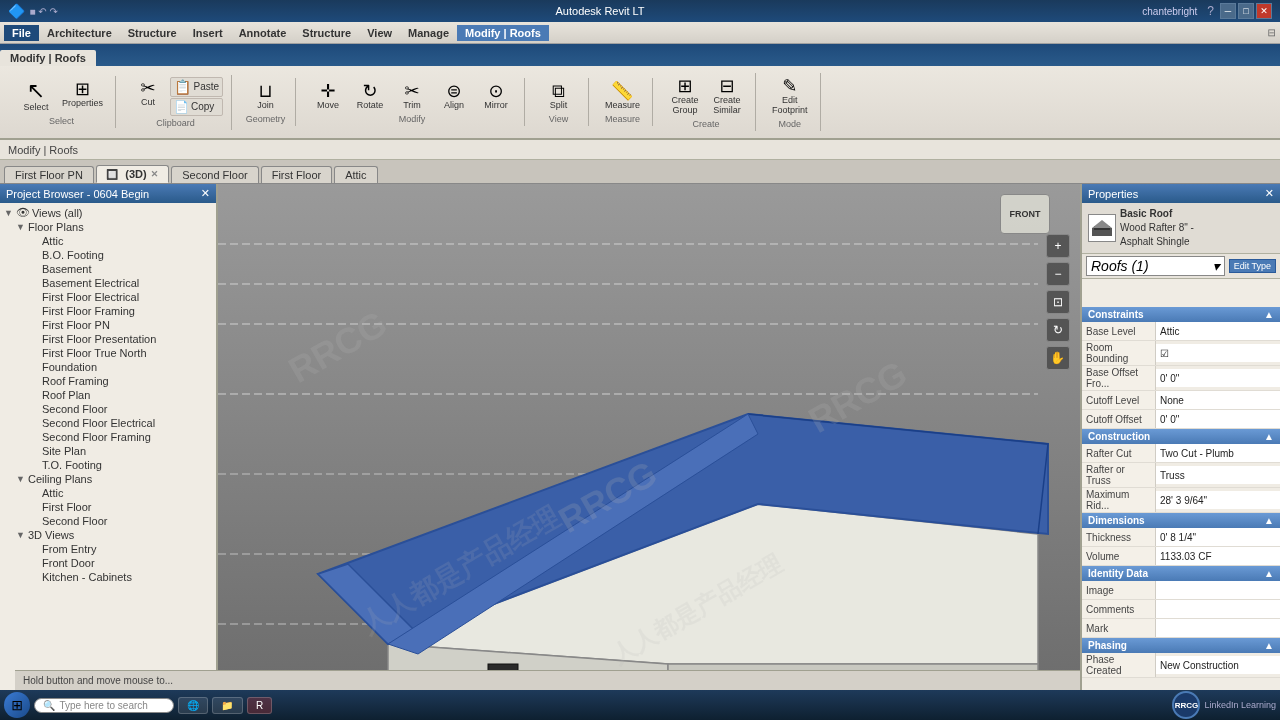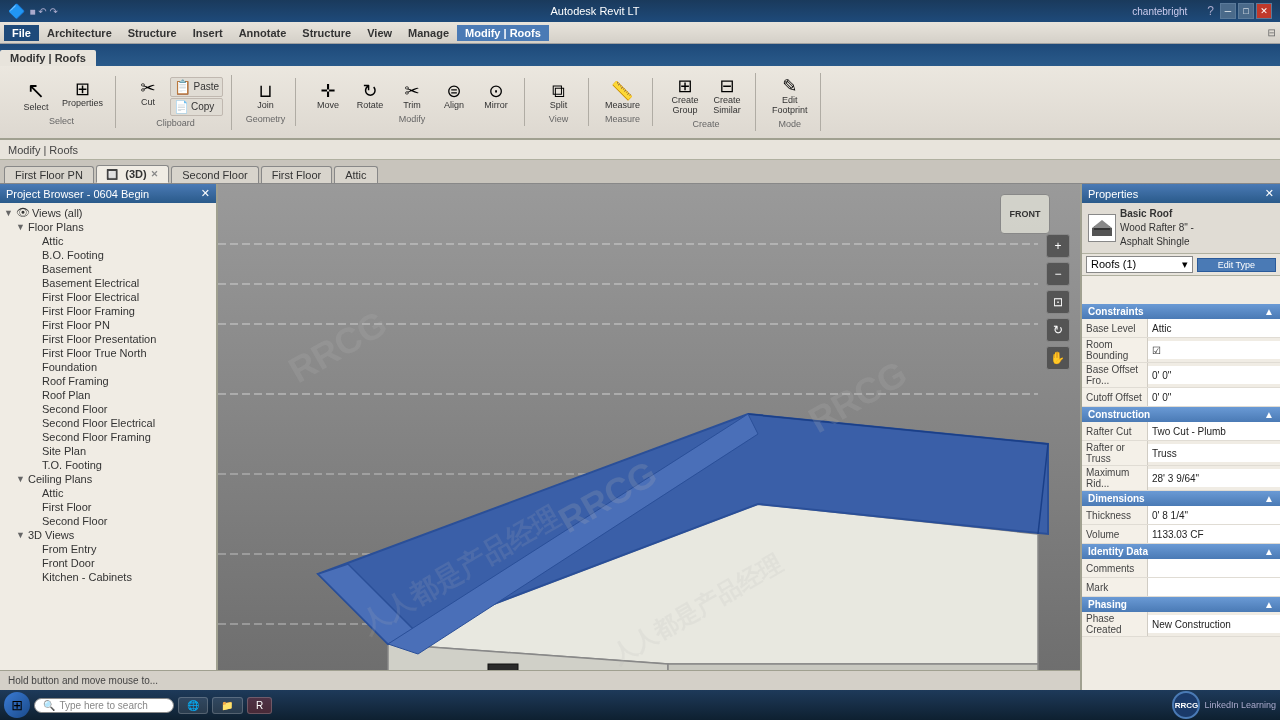--- a/index.html
+++ b/index.html
@@ -283,24 +283,25 @@
       border-bottom: 1px solid #b0b0a0;
       display: flex;
       align-items: center;
       gap: 4px;
     }
     .type-dropdown {
       flex: 1;
       background: white;
       border: 1px solid #888;
       padding: 1px 4px;
-      font-size: 11px;
+      font-size: 14px;
       display: flex;
       align-items: flex-start;
       justify-content: space-between;
+      font-style: italic;
     }
     #props-content {
       flex: 1;
       overflow-y: auto;
       margin-top: 28px;
     }
     .props-section-header {
       background: linear-gradient(to bottom, #6a9ad5, #4a7ab5);
       color: white;
       padding: 2px 6px;
@@ -311,21 +312,21 @@
       align-items: center;
       cursor: pointer;
     }
     .props-row {
       display: flex;
       align-items: center;
       border-bottom: 1px solid #e0dcd4;
       min-height: 18px;
     }
     .props-label {
-      width: 66px;
+      width: 74px;
       padding: 1px 4px;
       font-size: 10px;
       color: #444;
       background: #f4f0e8;
       border-right: 1px solid #d0ccc4;
       min-height: 18px;
       display: flex;
       align-items: center;
     }
     .props-value {
@@ -402,21 +403,21 @@
 </head>
 <body>
 
 <div id="title-bar">
   <div style="display:flex;align-items:center;gap:4px;">
     <span style="font-size:14px;">🔷</span>
     <span style="font-size:10px;color:#aac;">■ ↶ ↷</span>
   </div>
   <div style="color:white;font-size:11px;">Autodesk Revit LT</div>
   <div style="display:flex;align-items:center;gap:2px;">
-    <span style="color:#cce;font-size:10px;margin-right:18px;">chantebright</span>
+    <span style="color:#cce;font-size:10px;margin-right:8px;">chantebright</span>
     <span style="color:#aac;font-size:12px;margin-right:4px;">?</span>
     <span class="win-btn">─</span>
     <span class="win-btn">□</span>
     <span class="win-btn close">✕</span>
   </div>
 </div>
 
 <div id="menu-bar">
   <span class="menu-item" style="background:#1e4a7a;color:white;font-weight:bold;">File</span>
   <span class="menu-item">Architecture</span>
@@ -786,21 +787,21 @@
           <div>Wood Rafter 8" -</div>
           <div>Asphalt Shingle</div>
         </div>
       </div>
 
       <div id="type-selector">
         <div class="type-dropdown">
           <span>Roofs (1)</span>
           <span>▾</span>
         </div>
-        <button style="background:#4a7ab5;color:white;border:1px solid #2a5a9a;padding:1px 20px;font-size:9px;cursor:pointer;white-space:nowrap;">Edit Type</button>
+        <button style="background:#4a7ab5;color:white;border:1px solid #2a5a9a;padding:1px 4px;font-size:9px;cursor:pointer;white-space:nowrap;">Edit Type</button>
       </div>
 
       <div id="props-content">
 
         <div class="props-section-header">
           <span>Constraints</span>
           <span>▲</span>
         </div>
         <div class="props-row">
           <div class="props-label">Base Level</div>
@@ -810,20 +811,24 @@
           <div class="props-label">Room Bounding</div>
           <div class="props-value checkbox">
               <span>☑</span>
             </div>
         </div>
         <div class="props-row">
           <div class="props-label">Base Offset Fro...</div>
           <div class="props-value">0' 0"</div>
         </div>
         <div class="props-row">
+          <div class="props-label">Cutoff Level</div>
+          <div class="props-value">None</div>
+        </div>
+        <div class="props-row">
           <div class="props-label">Cutoff Offset</div>
           <div class="props-value">0' 0"</div>
         </div>
 
         <div class="props-section-header">
           <span>Construction</span>
           <span>▲</span>
         </div>
         <div class="props-row">
           <div class="props-label">Rafter Cut</div>
@@ -847,20 +852,24 @@
           <div class="props-value">0' 8 1/4"</div>
         </div>
         <div class="props-row">
           <div class="props-label">Volume</div>
           <div class="props-value">1133.03 CF</div>
         </div>
 
         <div class="props-section-header">
           <span>Identity Data</span>
           <span>▲</span>
+        </div>
+        <div class="props-row">
+          <div class="props-label">Image</div>
+          <div class="props-value"></div>
         </div>
         <div class="props-row">
           <div class="props-label">Comments</div>
           <div class="props-value"></div>
         </div>
         <div class="props-row">
           <div class="props-label">Mark</div>
           <div class="props-value"></div>
         </div>
 
@@ -890,15 +899,15 @@
   <div class="taskbar-btn">📁</div>
   <div class="taskbar-btn" style="background:rgba(200,50,50,0.3);">R</div>
   <div style="flex:1;"></div>
 
   <div style="display:flex;align-items:center;gap:4px;">
     <div style="width:28px;height:28px;background:#1a3a6a;border-radius:50%;border:2px solid #4a7ab5;display:flex;align-items:center;justify-content:center;font-size:8px;color:white;font-weight:bold;">RRCG</div>
     <span style="color:#aac;font-size:9px;">LinkedIn Learning</span>
   </div>
 </div>
 
-<div id="status-bar" style="position:fixed;bottom:30px;left:0;right:200px;background:#d4d0c8;height:20px;display:flex;align-items:center;padding:0 8px;font-size:10px;color:#444;border-top:1px solid #a0a090;z-index:99;">
+<div id="status-bar" style="position:fixed;bottom:30px;left:15px;right:200px;background:#d4d0c8;height:20px;display:flex;align-items:center;padding:0 8px;font-size:10px;color:#444;border-top:1px solid #a0a090;z-index:99;">
   <span>Hold button and move mouse to...</span>
 </div>
 
 </body></html>

